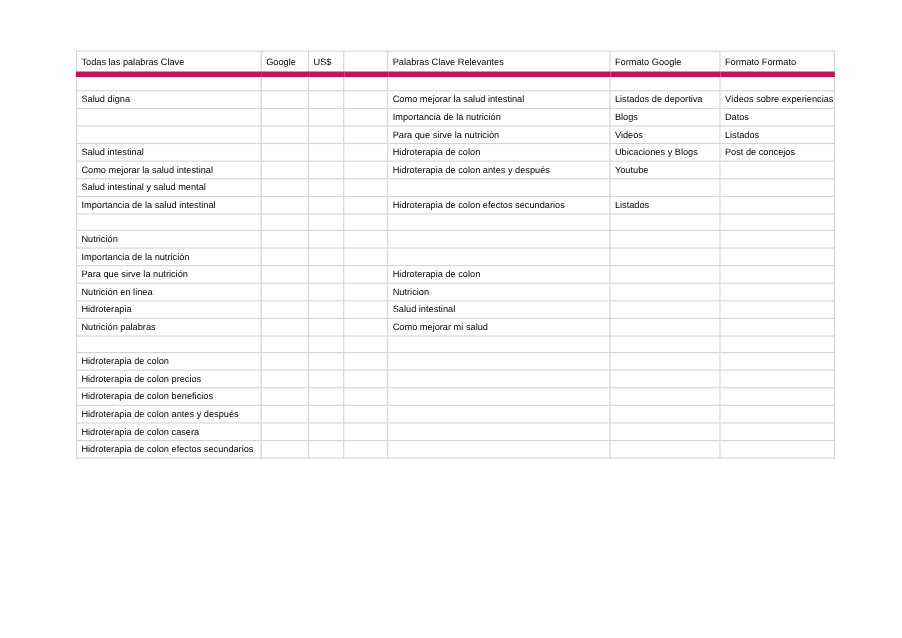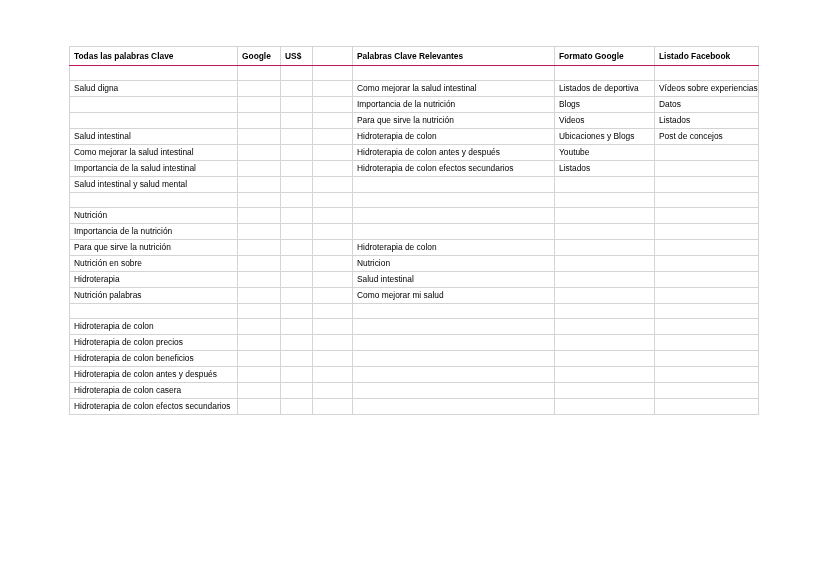--- a/index.html
+++ b/index.html
@@ -44,23 +44,23 @@
     line-height: 15px;
     font-weight: normal;
     text-align: left;
     vertical-align: middle;
     white-space: nowrap;
     overflow: hidden;
     box-sizing: border-box;
     color: #000;
   }
   table.sheet tr.head-row th {
-    font-weight: bold;
+    font-weight: normal;
     font-size: 8.4px;
-    border-bottom: 1px solid #be185d;
+    border-bottom: 5px solid #be185d;
     height: 18px;
     line-height: 18px;
   }
   table.sheet tr td.first-col,
   table.sheet tr th.first-col {
     border-left: 1px solid #d4d4d4;
   }
   table.sheet tr.head-row th.first-col {
     border-left: 1px solid #d4d4d4;
   }
@@ -86,21 +86,21 @@
       <col class="c-facebook">
     </colgroup>
     <thead>
       <tr class="head-row">
         <th class="first-col">Todas las palabras Clave</th>
         <th>Google</th>
         <th>US$</th>
         <th></th>
         <th>Palabras Clave Relevantes</th>
         <th>Formato Google</th>
-        <th>Listado Facebook</th>
+        <th>Formato Formato</th>
       </tr>
     </thead>
     <tbody id="sheet-body">
         <tr>
           <td class="first-col"></td>
           <td></td>
           <td></td>
           <td></td>
           <td></td>
           <td></td>
@@ -145,38 +145,38 @@
         <tr>
           <td class="first-col">Como mejorar la salud intestinal</td>
           <td></td>
           <td></td>
           <td></td>
           <td>Hidroterapia de colon antes y después</td>
           <td>Youtube</td>
           <td></td>
         </tr>
         <tr>
+          <td class="first-col">Salud intestinal y salud mental</td>
+          <td></td>
+          <td></td>
+          <td></td>
+          <td></td>
+          <td></td>
+          <td></td>
+        </tr>
+        <tr>
           <td class="first-col">Importancia de la salud intestinal</td>
           <td></td>
           <td></td>
           <td></td>
           <td>Hidroterapia de colon efectos secundarios</td>
           <td>Listados</td>
           <td></td>
         </tr>
         <tr>
-          <td class="first-col">Salud intestinal y salud mental</td>
-          <td></td>
-          <td></td>
-          <td></td>
-          <td></td>
-          <td></td>
-          <td></td>
-        </tr>
-        <tr>
           <td class="first-col"></td>
           <td></td>
           <td></td>
           <td></td>
           <td></td>
           <td></td>
           <td></td>
         </tr>
         <tr>
           <td class="first-col">Nutrición</td>
@@ -199,21 +199,21 @@
         <tr>
           <td class="first-col">Para que sirve la nutrición</td>
           <td></td>
           <td></td>
           <td></td>
           <td>Hidroterapia de colon</td>
           <td></td>
           <td></td>
         </tr>
         <tr>
-          <td class="first-col">Nutrición en sobre</td>
+          <td class="first-col">Nutrición en linea</td>
           <td></td>
           <td></td>
           <td></td>
           <td>Nutricion</td>
           <td></td>
           <td></td>
         </tr>
         <tr>
           <td class="first-col">Hidroterapia</td>
           <td></td>

